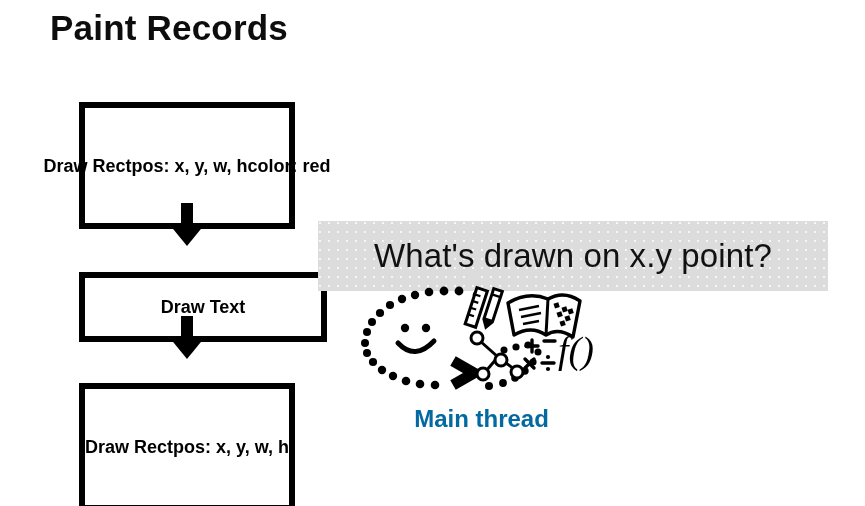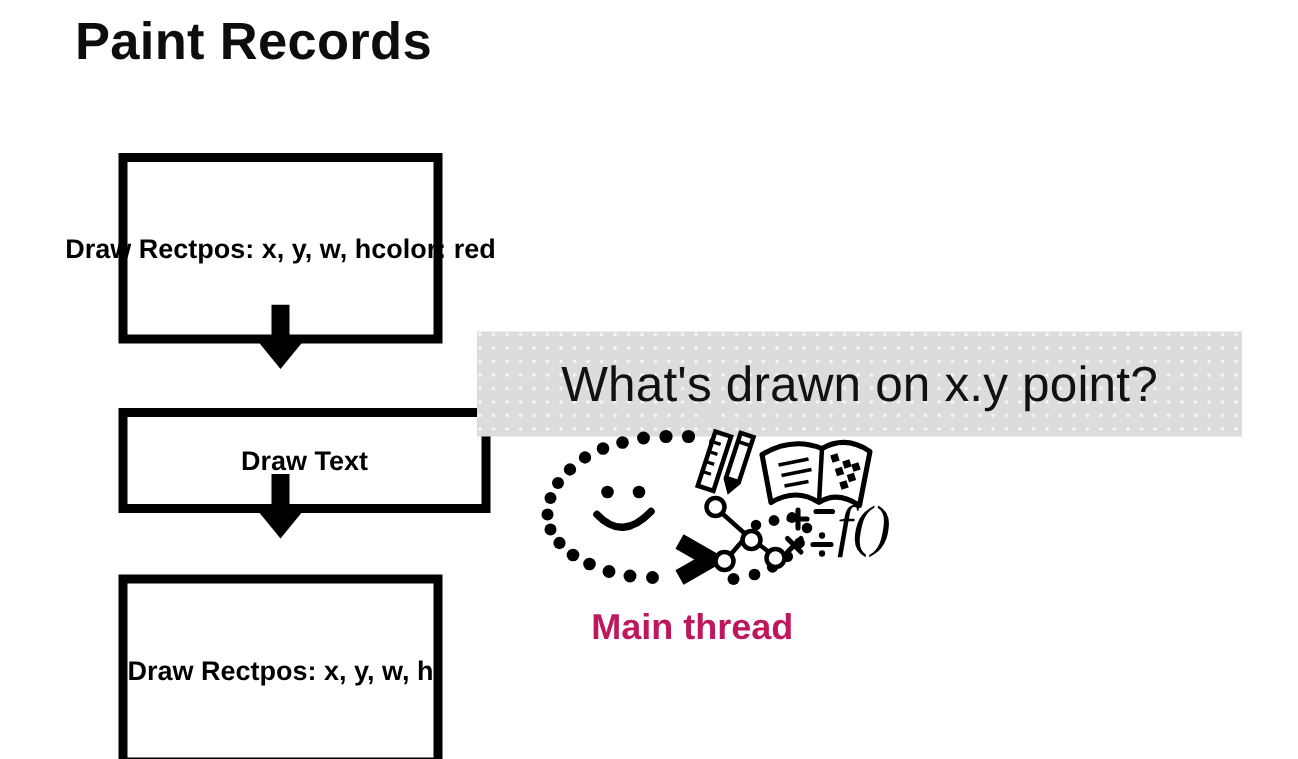--- a/index.html
+++ b/index.html
@@ -102,27 +102,27 @@
     position: absolute;
     left: 358px;
     top: 283px;
     width: 235px;
     height: 112px;
   }
 
   
   #main-thread-label {
     position: absolute;
-    left: 344px;
+    left: 364px;
     top: 405px;
     width: 235px;
     text-align: center;
     font-size: 24px;
     font-weight: bold;
-    color: #be185d;
+    color: #0369a1;
     white-space: nowrap;
   }
 </style>
 </head>
 <body>
 
 <div id="page-title">Paint Records</div>
 
 <div class="record-box" id="record-box-0">
   <div class="record-line">Draw Rect</div>

